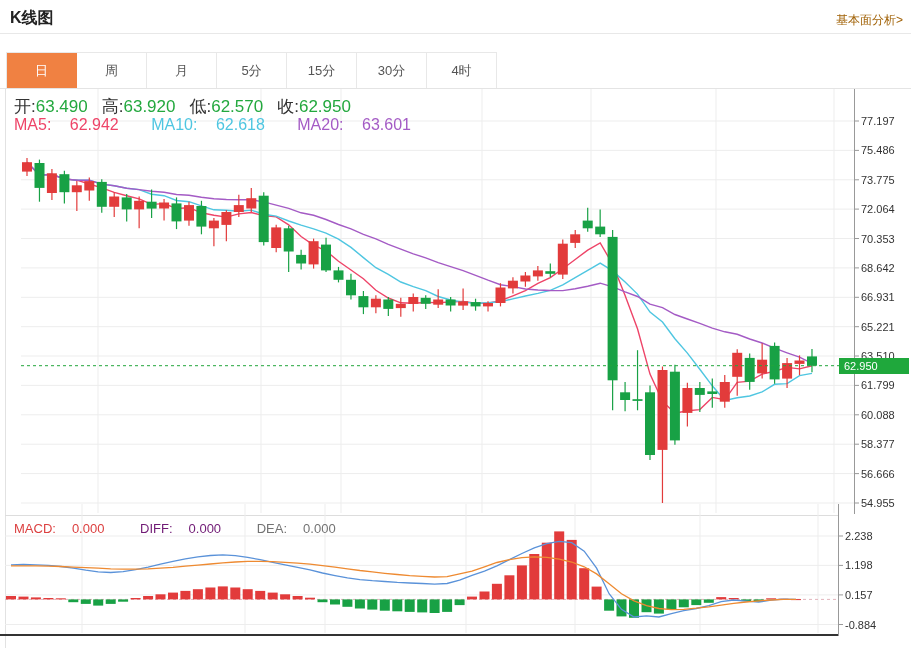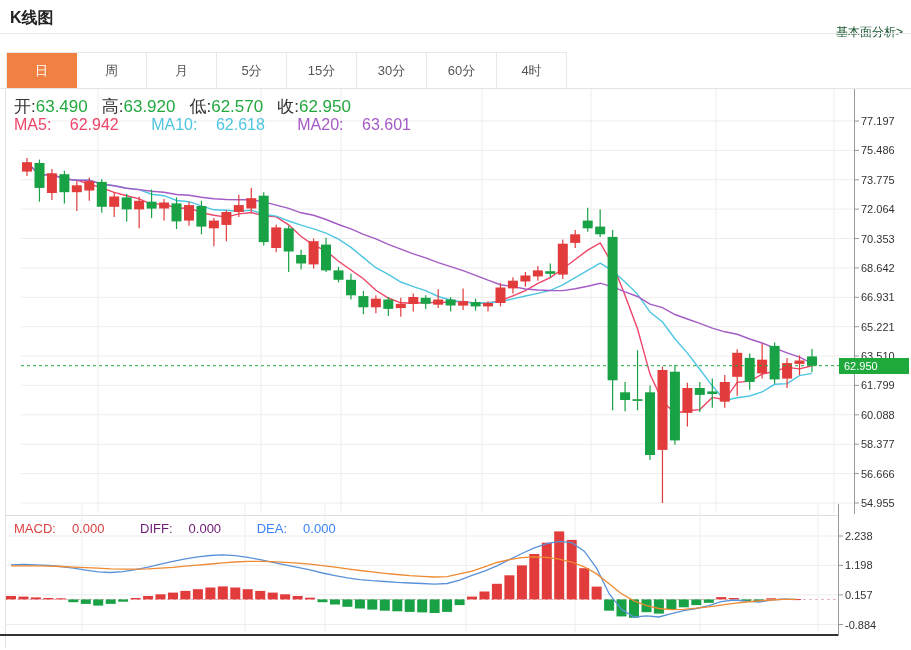--- a/index.html
+++ b/index.html
@@ -1,20 +1,20 @@
 <!DOCTYPE html>
 <html><head>
 <meta charset="utf-8">
 <style>
   * { margin:0; padding:0; box-sizing:border-box; }
   body { background:#fff; font-family:"Liberation Sans","DejaVu Sans",sans-serif; }
   #app { position:relative; width:911px; height:650px; background:#fff; overflow:hidden; }
 
   .page-title { position:absolute; left:10px; top:8px; font-size:16px; font-weight:bold; color:#222; }
-  .fund-link { position:absolute; right:8px; top:24px; font-size:12px; color:#14532d; cursor:pointer; }
+  .fund-link { position:absolute; right:8px; top:12px; font-size:12px; color:#a16207; cursor:pointer; }
   .top-divider { position:absolute; left:0; top:33px; width:911px; height:1px; background:#e8e8e8; }
 
   #tab-bar { position:absolute; left:6px; top:52px; display:flex; border-top:1px solid #e8e8e8; border-left:1px solid #e8e8e8; }
   .tab { width:70px; height:36px; line-height:36px; text-align:center; font-size:13px; color:#555; background:#fff; border-right:1px solid #e8e8e8; cursor:pointer; }
   .tab.active { color:#fff; border-right-color:transparent; }
 
   .chart-top-line { position:absolute; left:0; top:88px; width:911px; height:1px; background:#e4e4e4; }
   .chart-left-line { position:absolute; left:5px; top:89px; width:1px; height:559px; background:#e2e2e2; }
   .panel-divider { position:absolute; left:5px; top:515px; width:833px; height:1px; background:#ddd; }
 
@@ -41,21 +41,20 @@
   <div class="fund-link">基本面分析&gt;</div>
   <div class="top-divider"></div>
 
   <div id="tab-bar">
       <div class="tab active" style="background: rgb(240, 129, 66);">日</div>
       <div class="tab">周</div>
       <div class="tab">月</div>
       <div class="tab">5分</div>
       <div class="tab">15分</div>
       <div class="tab">30分</div>
-      <div class="tab">60分</div>
       <div class="tab">4时</div>
     </div>
 
   <div class="chart-top-line"></div>
   <div class="chart-left-line"></div>
   <div class="panel-divider"></div>
 
   <div id="main-svg-wrap">
     <svg id="main-svg" width="911" height="425" viewBox="0 0 911 425">
         <line x1="5" y1="32.0" x2="838" y2="32.0" stroke="#ededed" stroke-width="1"></line>
@@ -339,17 +338,17 @@
     <span class="lbl">开:</span><span class="val" style="color: rgb(35, 168, 62);">63.490</span><span class="lbl">高:</span><span class="val" style="color: rgb(35, 168, 62);">63.920</span><span class="lbl">低:</span><span class="val" style="color: rgb(35, 168, 62);">62.570</span><span class="lbl">收:</span><span class="val" style="color: rgb(35, 168, 62);">62.950</span>
   </div>
   <div class="ma-legend">
     <span style="color: rgb(238, 68, 104);"><span>MA5:</span> <span>62.942</span></span>
     <span style="color: rgb(79, 198, 225);"><span>MA10:</span> <span>62.618</span></span>
     <span style="color: rgb(164, 91, 197);"><span>MA20:</span> <span>63.601</span></span>
   </div>
   <div class="macd-legend">
     <span style="color: rgb(220, 64, 64);"><span>MACD:</span><span>0.000</span></span>
     <span style="color: #701a75;"><span>DIFF:</span><span>0.000</span></span>
-    <span style="color: #3b82f6;"><span>DEA:</span><span>0.000</span></span>
+    <span style="color: #737373;"><span>DEA:</span><span>0.000</span></span>
   </div>
 
   <div id="price-badge" style="background: rgb(31, 168, 60);">62.950</div>
 </div>
 
 </body></html>

